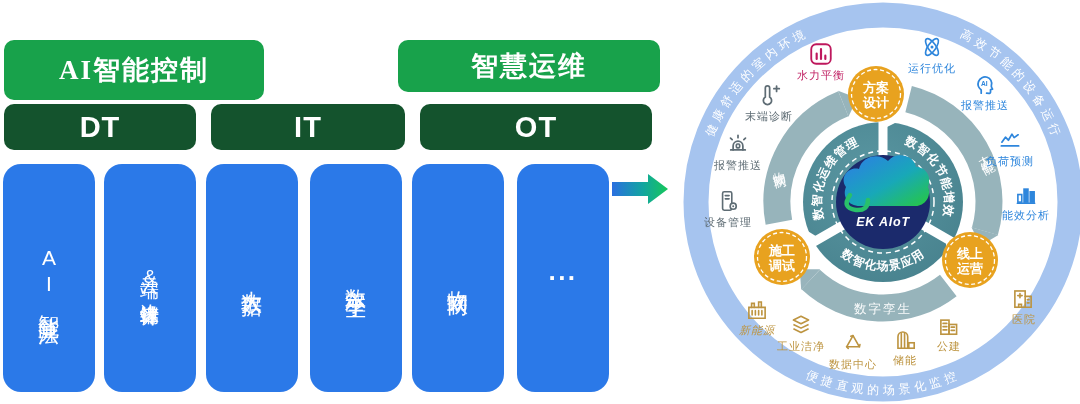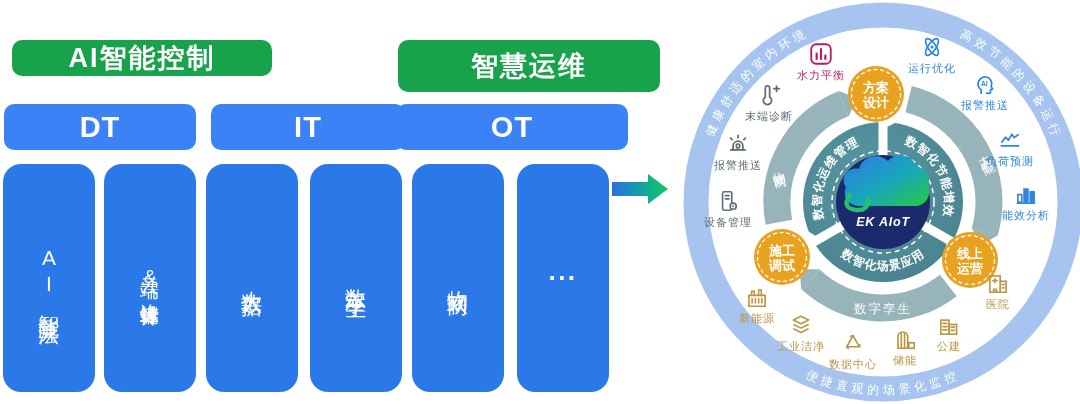--- a/index.html
+++ b/index.html
@@ -2,21 +2,21 @@
 <html><head>
 <meta charset="utf-8">
 <style>
   html,body{margin:0;padding:0;background:#fff;}
   .stage{position:relative;width:1080px;height:404px;background:#fff;overflow:hidden;
          font-family:"Liberation Sans","DejaVu Sans",sans-serif;}
   
   .gbtn{position:absolute;background:#18A24B;color:#fff;border-radius:10px;
         display:flex;align-items:center;justify-content:center;
         font-size:27px;font-weight:bold;letter-spacing:2px;}
-  .lbar{position:absolute;background:#3b82f6;color:#fff;border-radius:10px;
+  .lbar{position:absolute;background:#14532d;color:#fff;border-radius:10px;
         display:flex;align-items:center;justify-content:center;
         font-size:29px;font-weight:bold;letter-spacing:1px;}
   .tbox{position:absolute;background:#2B79E8;color:#fff;border-radius:18px;
         top:164px;height:228px;width:92px;
         display:flex;align-items:center;justify-content:center;}
   .tbox .vtext{writing-mode:vertical-rl;text-orientation:upright;
         font-size:21px;letter-spacing:3px;line-height:1;}
   .tbox .htext{font-size:26px;font-weight:bold;letter-spacing:1px;}
   
   .diagram{position:absolute;left:680px;top:0;width:400px;height:404px;}
@@ -33,26 +33,26 @@
   .tone-gray{color:#5E6C74;}
   .tone-blue{color:#2E86DC;}
   .tone-gold{color:#BD9440;}
 </style>
 </head>
 <body>
 
 <div class="stage">
 
   <div>
-    <div class="gbtn" style="left:12px;top:40px;width:260px;height:36px;">AI智能控制</div>
+    <div class="gbtn" style="left:4px;top:40px;width:260px;height:60px;font-family:Liberation Serif, serif;">AI智能控制</div>
     <div class="gbtn" style="left:352px;top:40px;width:262px;height:52px;margin-left:46px;">智慧运维</div>
 
     <div class="lbar" style="left:4px;top:104px;width:192px;height:46px;">DT</div>
     <div class="lbar" style="left:211px;top:104px;width:194px;height:46px;">IT</div>
-    <div class="lbar" style="left:396px;top:104px;width:232px;height:46px;">OT</div>
+    <div class="lbar" style="left:420px;top:104px;width:232px;height:46px;">OT</div>
 
     <div class="tbox" style="left:3px;">
         <span class="vtext">AI智能算法</span>
       </div>
     <div class="tbox" style="left:104px;">
         <span class="vtext" style="font-size:19px;letter-spacing:1px;">云端&amp;边缘端计算</span>
       </div>
     <div class="tbox" style="left:206px;">
         <span class="vtext">大数据</span>
       </div>
@@ -257,21 +257,21 @@
         <svg viewBox="0 0 24 24" stroke="currentColor" fill="none" stroke-width="1.5">
             <rect x="4.5" y="12.5" width="3.6" height="7"></rect>
             <rect x="10.2" y="7.5" width="3.6" height="12" fill="currentColor"></rect>
             <rect x="15.9" y="10" width="3.6" height="9.5" fill="currentColor"></rect>
             <path d="M4 20.5h16" stroke-linecap="round"></path>
           </svg>
       </span>
         <span class="dlabel">能效分析</span>
     </div>
 
-    <div class="ditem tone-gold" style="left:318px;top:270px;">
+    <div class="ditem tone-gold" style="left:318px;top:285px;align-items:flex-end;">
       <span class="dicon">
         <svg viewBox="0 0 24 24" fill="none" stroke="currentColor" stroke-width="1.5" stroke-linecap="round">
             <rect x="4.5" y="5.5" width="9.5" height="15"></rect>
             <path d="M14 10.5h5.5v10H14"></path>
             <path d="M9.2 7.8v4M7.2 9.8h4"></path>
             <path d="M8 20.5v-2.6h2.6v2.6"></path>
             <path d="M16 13.5h1.6M16 16.5h1.6"></path>
           </svg>
       </span>
         <span class="dlabel">医院</span>
@@ -313,21 +313,21 @@
       <span class="dicon">
         <svg viewBox="0 0 24 24" fill="none" stroke="currentColor" stroke-width="1.5" stroke-linejoin="round">
             <path d="m12 4 7 3.4L12 10.8 5 7.4Z"></path>
             <path d="m5 11.5 7 3.4 7-3.4"></path>
             <path d="m5 15.5 7 3.4 7-3.4"></path>
           </svg>
       </span>
         <span class="dlabel">工业洁净</span>
     </div>
 
-    <div class="ditem tone-gold" style="left:77px;top:284px;">
+    <div class="ditem tone-gold" style="left:77px;top:296px;font-style:italic;">
       <span class="dicon">
         <svg viewBox="0 0 24 24" fill="none" stroke="currentColor" stroke-width="1.5" stroke-linecap="round">
             <path d="M4.5 20.5v-10h15v10z"></path>
             <path d="M7 10.5V6.8h2.5v3.7M13.5 10.5V5.5H16v5"></path>
             <path d="M7.5 13.5v4M10.5 13.5v4M13.5 13.5v4M16.5 13.5v4"></path>
           </svg>
       </span>
         <span class="dlabel">新能源</span>
     </div>
   </div>

